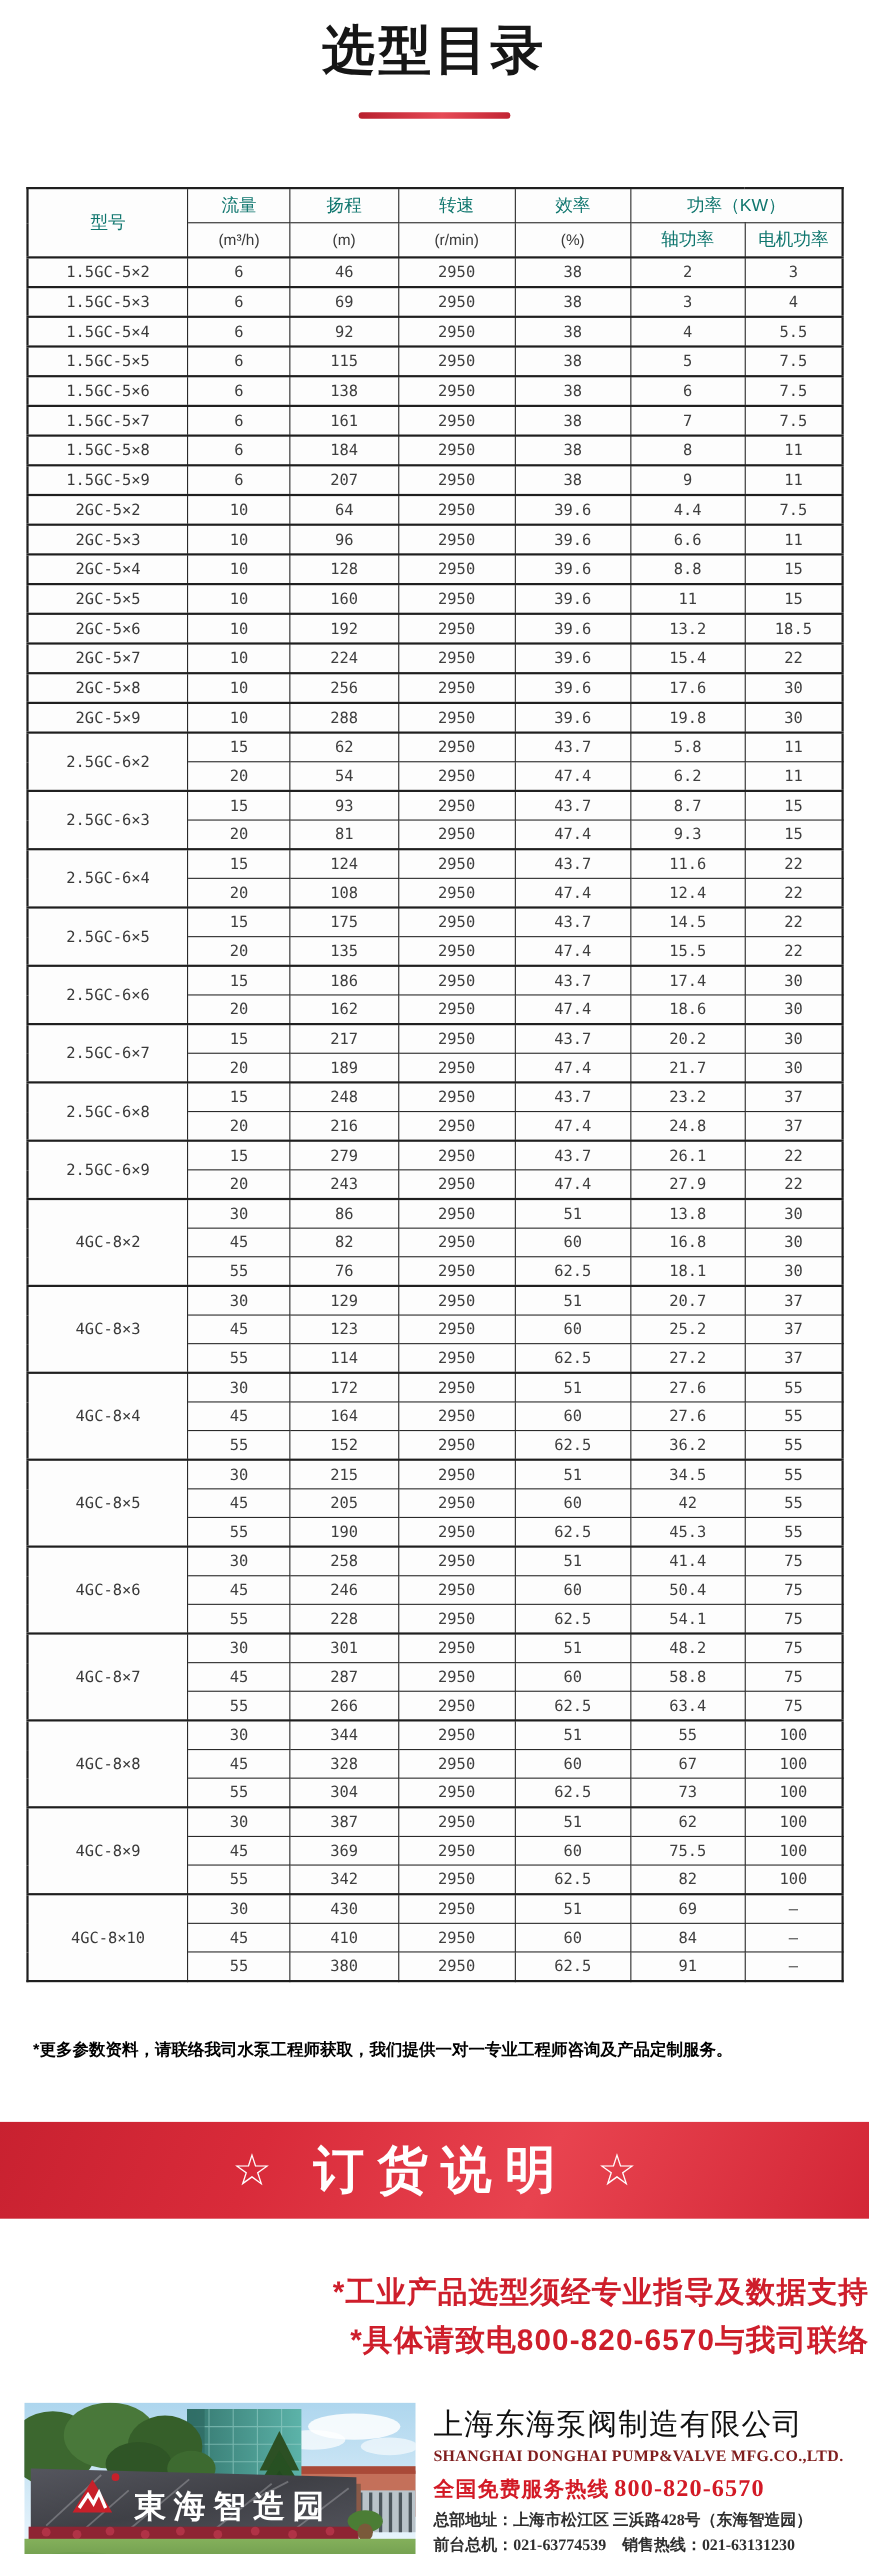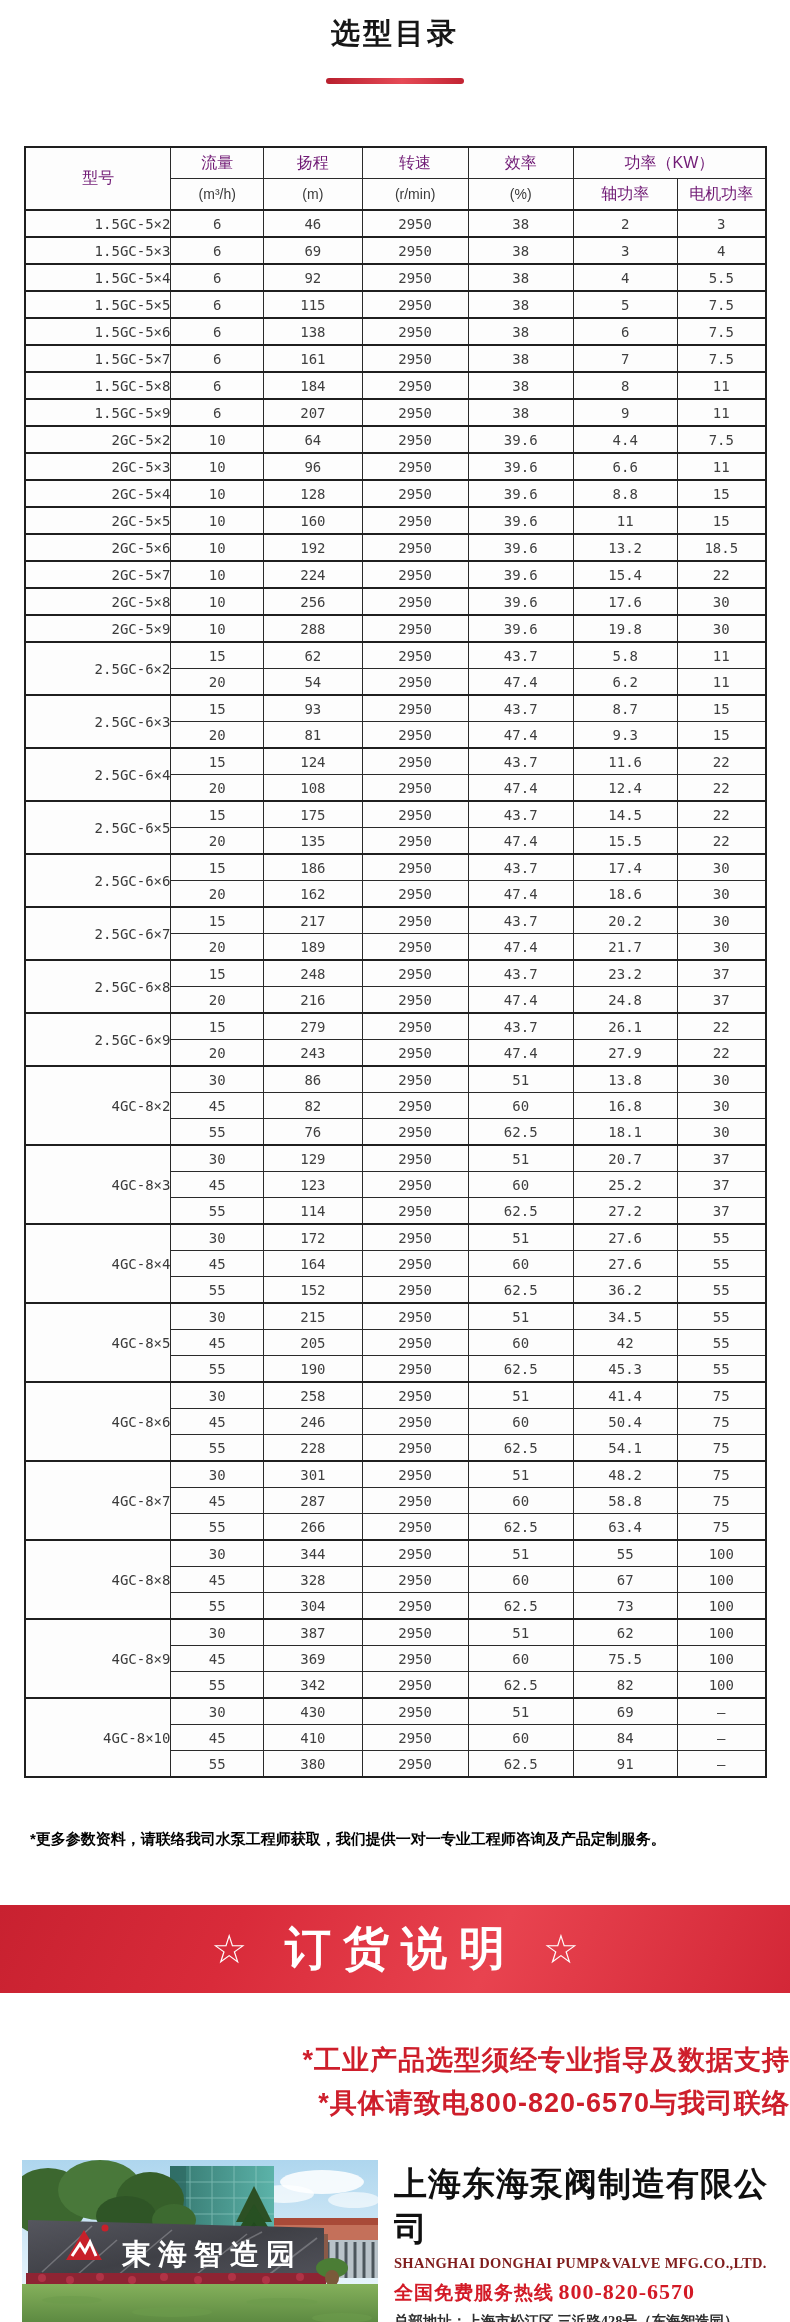--- a/index.html
+++ b/index.html
@@ -4,43 +4,43 @@
 <style>
   html,body{margin:0;padding:0;}
   body{
     width:790px;min-height:2322px;background:#ffffff;
     font-family:"Liberation Sans",sans-serif;color:#2e2e2e;
     position:relative;overflow-x:hidden;
   }
   
   .page-title{
     padding-top:14px;text-align:center;
-    font-size:29px;font-weight:900;letter-spacing:3px;color:#161616;
+    font-size:48px;font-weight:900;letter-spacing:3px;color:#161616;
   }
   .title-underline{
     width:138px;height:6px;margin:24px auto 0 auto;border-radius:3px;
     background:linear-gradient(90deg,#b81f2d,#e64a56 55%,#c22433);
   }
   
   .table-wrap{margin:62px 23px 0 24px;}
   table.spec{
     width:100%;border-collapse:collapse;table-layout:fixed;
     border:2px solid #1f1f1f;background:#fdfdfd;
   }
   table.spec th,table.spec td{
     border:1px solid #2a2a2a;text-align:center;vertical-align:middle;
     padding:0;height:25px;font-weight:400;
   }
-  table.spec thead th{height:30px;font-size:16px;color:#701a75;font-weight:500;}
+  table.spec thead th{height:30px;font-size:16px;color:#0f766e;font-weight:500;}
   table.spec thead .unit{font-size:14px;color:#3a3a3a;font-weight:400;}
   table.spec td{
     font-family:"DejaVu Sans Mono","Liberation Mono",monospace;
     font-size:14px;color:#3f3f3f;
   }
-  table.spec td.model-cell{font-size:14px;color:#3a3a3a;text-align:right;}
+  table.spec td.model-cell{font-size:14px;color:#3a3a3a;}
   table.spec tbody{border-top:2px solid #1f1f1f;}
   col.c-model{width:19.7%;} col.c-flow{width:12.5%;} col.c-head{width:13.3%;}
   col.c-speed{width:14.3%;} col.c-eff{width:14.2%;} col.c-shaft{width:14%;} col.c-motor{width:12%;}
   
   .note-line{margin:52px 24px 0 30px;font-size:15px;font-weight:600;color:#000000;}
   
   .order-banner{
     margin-top:56px;height:88px;display:flex;align-items:center;justify-content:center;gap:26px;
     background:linear-gradient(115deg,#c82130 0%,#d92b3a 30%,#e8434f 62%,#d32737 100%);
     color:#ffffff;
@@ -48,21 +48,21 @@
   .order-banner .star{font-size:40px;line-height:1;font-weight:400;}
   .order-banner .banner-title{font-size:46px;font-weight:700;letter-spacing:12px;text-indent:12px;}
   .order-lines{margin-top:46px;text-align:right;}
   .order-line{
     font-size:27px;font-weight:900;color:#ce1e2b;letter-spacing:1px;line-height:1.58;
   }
   
   .bottom{display:flex;margin:36px 12px 0 22px;gap:16px;}
   .photo-box{width:356px;height:170px;flex:0 0 auto;overflow:hidden;}
   .company{flex:1;min-width:0;padding-top:2px;}
-  .company-name-cn{font-size:33px;font-weight:700;color:#101010;letter-spacing:1px;}
+  .company-name-cn{font-size:27px;font-weight:400;color:#101010;letter-spacing:1px;}
   .company-name-en{
     margin-top:3px;font-family:"Liberation Serif",serif;font-weight:700;
     font-size:14.5px;color:#7f1d1d;letter-spacing:.3px;
   }
   .hotline{margin-top:7px;font-weight:900;color:#d31a26;}
   .hotline .hotline-label{font-size:19px;letter-spacing:1px;text-align:right;}
   .hotline .hotline-number{font-size:22px;font-family:"Liberation Serif",serif;letter-spacing:1px;}
   .company-details{margin-top:4px;}
   .detail-line{
     font-family:"Liberation Serif",serif;font-weight:700;

